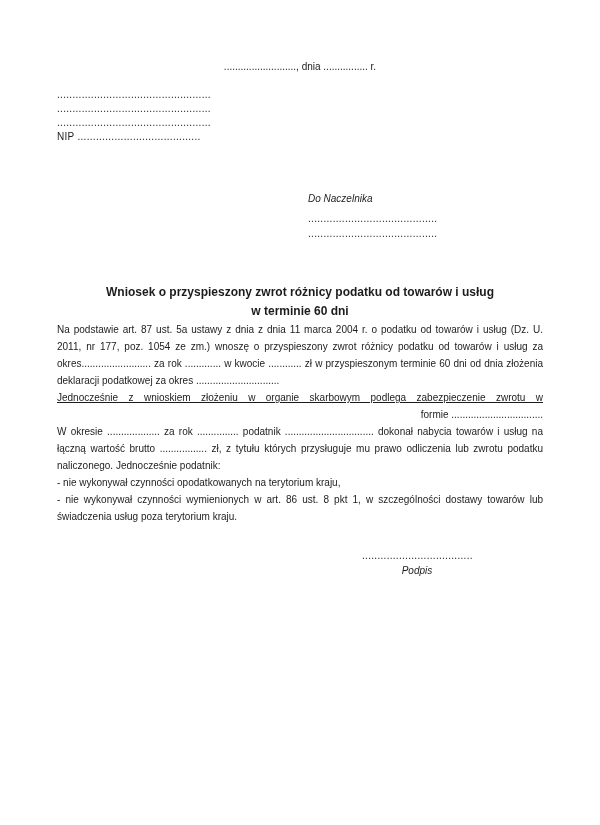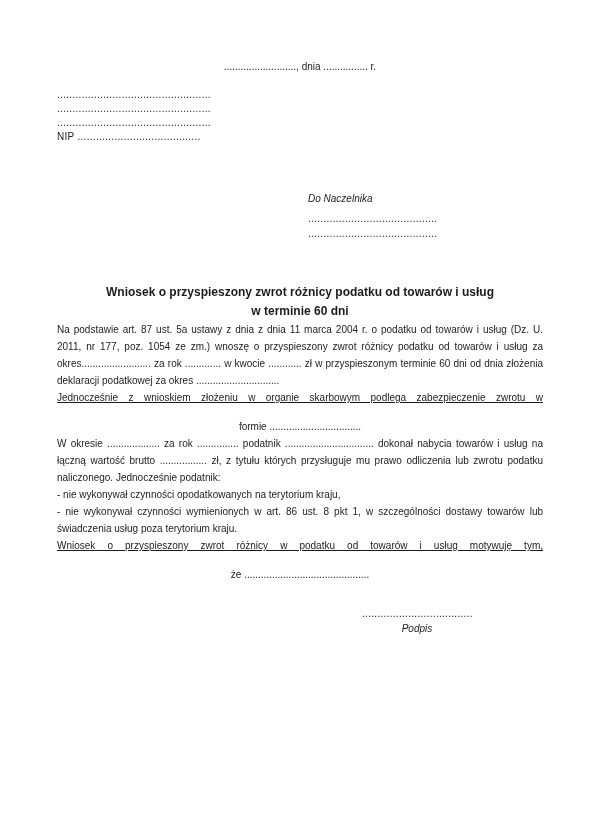--- a/index.html
+++ b/index.html
@@ -68,22 +68,21 @@
   .bullet2 { margin-top: 12px; }
   .p4 { margin-top: 14px; }
   .jline {
     display: block;
     text-align: justify;
     text-align-last: justify;
     text-decoration: underline;
   }
   .plainline {
     display: block;
-    text-align: center;
-    margin-top: 12px;
+    text-align: right;
   }
   .signature-block {
     margin: 24px 71px 0 auto;
     width: 110px;
     text-align: center;
     line-height: 14px;
   }
   .signature-block .dots {
     letter-spacing: 0.3px;
     white-space: nowrap;
@@ -125,23 +124,19 @@
     <span class="plainline">formie .................................</span>
   </p>
 
 
   <p class="para p3">W okresie ................... za rok ............... podatnik ................................ dokonał nabycia towarów i usług na łączną wartość brutto ................. zł, z tytułu których przysługuje mu prawo odliczenia lub zwrotu podatku naliczonego. Jednocześnie podatnik:</p>
 
   <p class="para bullet1">- nie wykonywał czynności opodatkowanych na terytorium kraju,</p>
 
   <p class="para bullet2">- nie wykonywał czynności wymienionych w art. 86 ust. 8 pkt 1, w szczególności dostawy towarów lub świadczenia usług poza terytorium kraju.</p>
 
-  <p class="para p4">
-    <span class="jline">Wniosek o przyspieszony zwrot różnicy w podatku od towarów i usług motywuję tym,</span>
-    <span class="plainline">że .............................................</span>
-  </p>
 
   <div class="signature-block">
     <div class="dots">....................................</div>
     <div class="signature-label">Podpis</div>
   </div>
 
 </div>
 
 </body></html>

